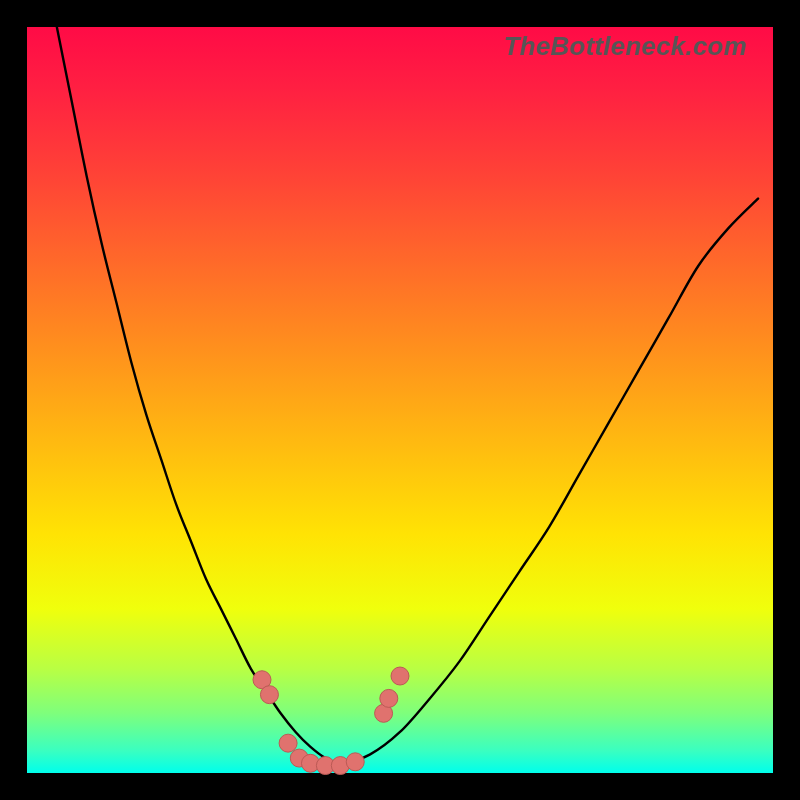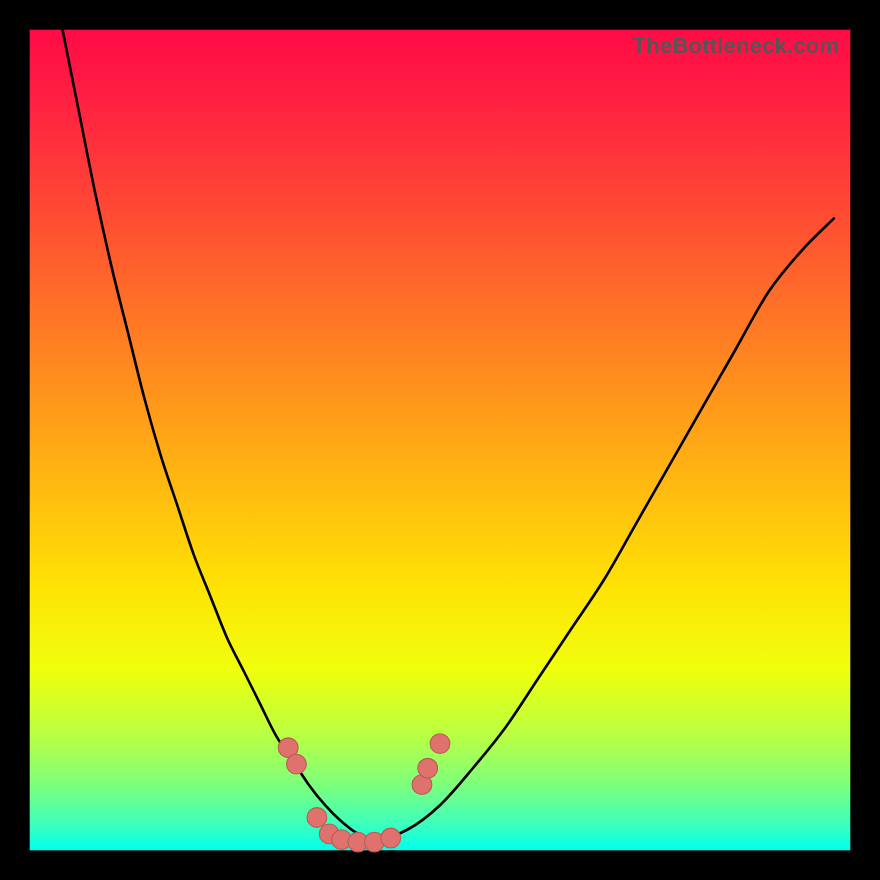--- a/index.html
+++ b/index.html
@@ -27,27 +27,28 @@
       #f0ff0c 78%,
       #b9ff43 86%,
       #7eff7c 92%,
       #3affc0 97%,
       #00ffec 100%
     );
   }
   .watermark {
     position: absolute;
     top: 4px;
-    right: 10px;
+    right: 26px;
     font-family: Arial, Helvetica, sans-serif;
-    font-size: 20px;
+    font-size: 26px;
     font-weight: 600;
     color: #565656;
     letter-spacing: 0.2px;
     z-index: 5;
+    font-style: italic;
   }
   svg.curve-layer {
     position: absolute;
     left: 0;
     top: 0;
     width: 746px;
     height: 746px;
     overflow: visible;
   }
 </style>

